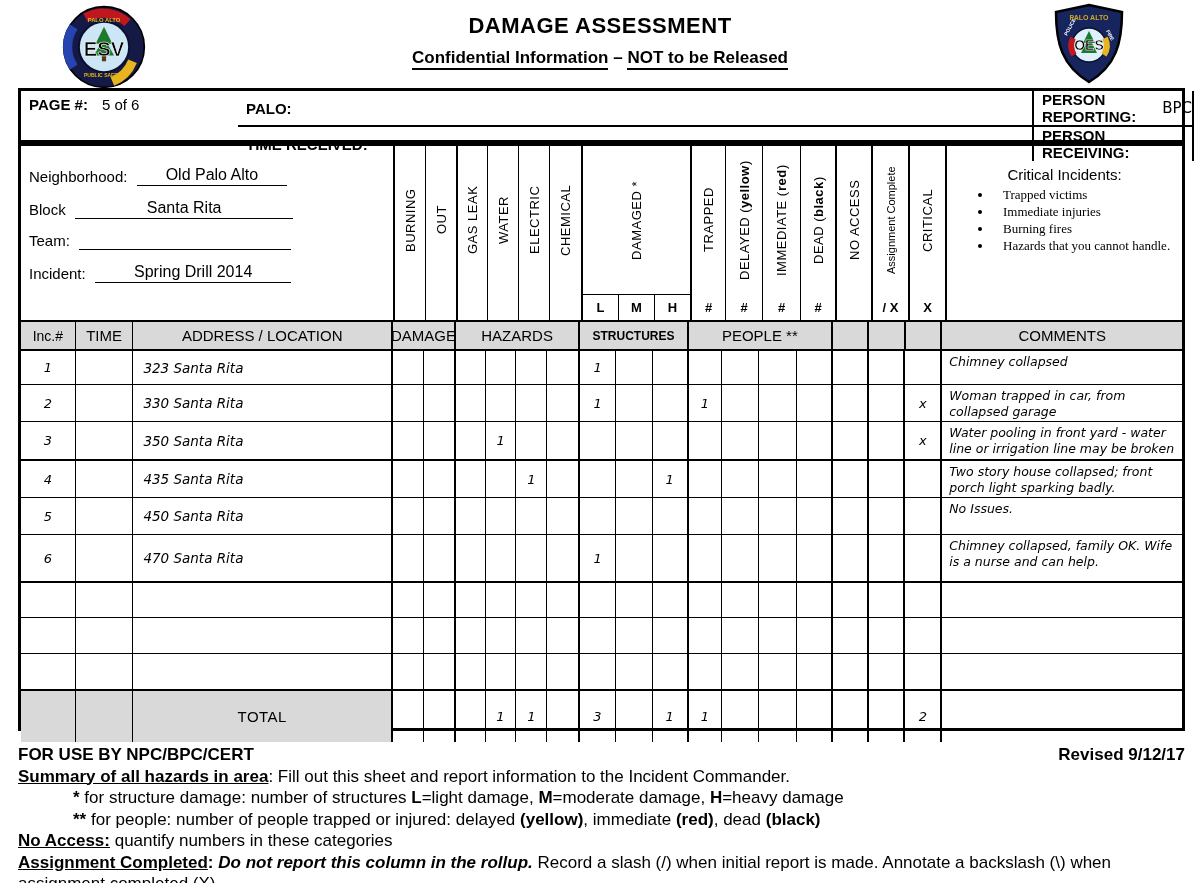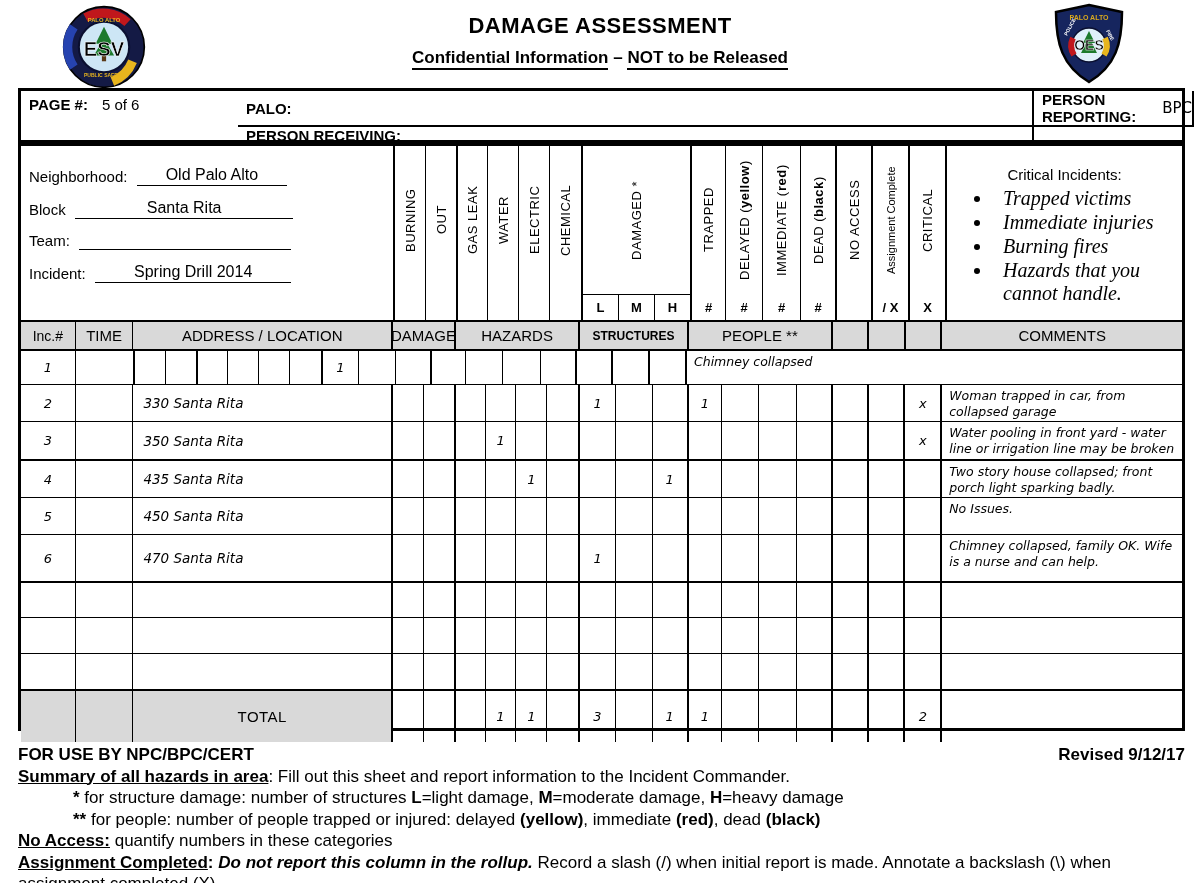--- a/index.html
+++ b/index.html
@@ -40,21 +40,21 @@
   .rot.small { font-size:11px; letter-spacing:0; }
   .sub { height:26px; display:flex; align-items:center; justify-content:center; font-weight:bold; font-size:13px; }
   .rcol-group { display:flex; flex-direction:column; }
   .damaged-cell { flex:1; display:flex; align-items:center; justify-content:center; }
   .lmh { height:26px; border-top:1.5px solid #000; display:flex; }
   .lmh-cell { flex:1; display:flex; align-items:center; justify-content:center; font-weight:bold; font-size:13px; }
   .bl1 { border-left:1px solid #000; } .bl3 { border-left:2.5px solid #000; }
 
   .crit-box { flex:1; border-left:2.5px solid #000; padding-top:20px; }
   .crit-title { text-align:center; font-size:15px; margin-bottom:4px; }
-  .crit-list { list-style:disc outside; padding-left:46px; font-family:"Liberation Serif", serif; font-size:20px;font-style:italic; }
+  .crit-list { list-style:disc outside; padding-left:46px; font-family:"Liberation Serif", serif; font-size:13px; }
   .crit-list li { margin-bottom:1px; padding-left:10px; }
 
   .gray-row { height:29px; display:flex; background:#d9d9d9; border-bottom:2px solid #000; font-size:15px; }
   .gcell { display:flex; align-items:center; justify-content:center; text-align:center; }
   .g-struct { font-size:12px; font-weight:bold; }
   .g-inc { font-size:14px; }
 
   .trow { display:flex; }
   .tcell { overflow:hidden; }
   .hand { font-family:"DejaVu Sans", sans-serif; font-style:italic; }
@@ -115,20 +115,23 @@
       </div>
     <div class="info-cell br2 bb2">
       <b>PERSON REPORTING:</b>
       <span class="ivalue hand" style="font-style:normal">BPC</span>
     </div>
     <div class="info-cell page-cell">
       <b>PAGE #:</b>
       <span class="pvalue">5 of 6</span>
     </div>
     <div class="info-cell br2">
+        <b>TIME RECEIVED:</b>
+      </div>
+    <div class="info-cell br2">
       <b>PERSON RECEIVING:</b>
       <span class="ivalue"></span>
     </div>
   </div>
 
   <div class="main-table">
 
     <div class="header-region">
 
       <div class="fields-area">
@@ -249,20 +252,21 @@
       <div class="gcell bl3" style="width:36px"></div>
       <div class="gcell bl3" style="width:37px"></div>
       <div class="gcell bl3" style="width:37px"></div>
       <div class="gcell bl3" style="width:243px">COMMENTS</div>
     </div>
 
     <div>
         <div class="trow" style="height: 33px;">
           <div class="tcell c-inc hand" style="width: 54px;">1</div>
           <div class="tcell c-val" style="width: 58px; border-left: 1px solid rgb(0, 0, 0);"></div>
+          <div class="tcell c-addr hand" style="width: 260px; border-left: 1px solid rgb(0, 0, 0);">323 Santa Rita</div>
           <div class="tcell c-val hand" style="width: 32px; border-left: 2.5px solid rgb(0, 0, 0);"></div>
           <div class="tcell c-val hand" style="width: 31px; border-left: 1px solid rgb(0, 0, 0);"></div>
           <div class="tcell c-val hand" style="width: 31px; border-left: 2.5px solid rgb(0, 0, 0);"></div>
           <div class="tcell c-val hand" style="width: 31px; border-left: 1px solid rgb(0, 0, 0);"></div>
           <div class="tcell c-val hand" style="width: 31px; border-left: 1px solid rgb(0, 0, 0);"></div>
           <div class="tcell c-val hand" style="width: 32px; border-left: 1px solid rgb(0, 0, 0);"></div>
           <div class="tcell c-val hand" style="width: 37px; border-left: 2.5px solid rgb(0, 0, 0);">1</div>
           <div class="tcell c-val hand" style="width: 37px; border-left: 1px solid rgb(0, 0, 0);"></div>
           <div class="tcell c-val hand" style="width: 35px; border-left: 1px solid rgb(0, 0, 0);"></div>
           <div class="tcell c-val hand" style="width: 35px; border-left: 2.5px solid rgb(0, 0, 0);"></div>

